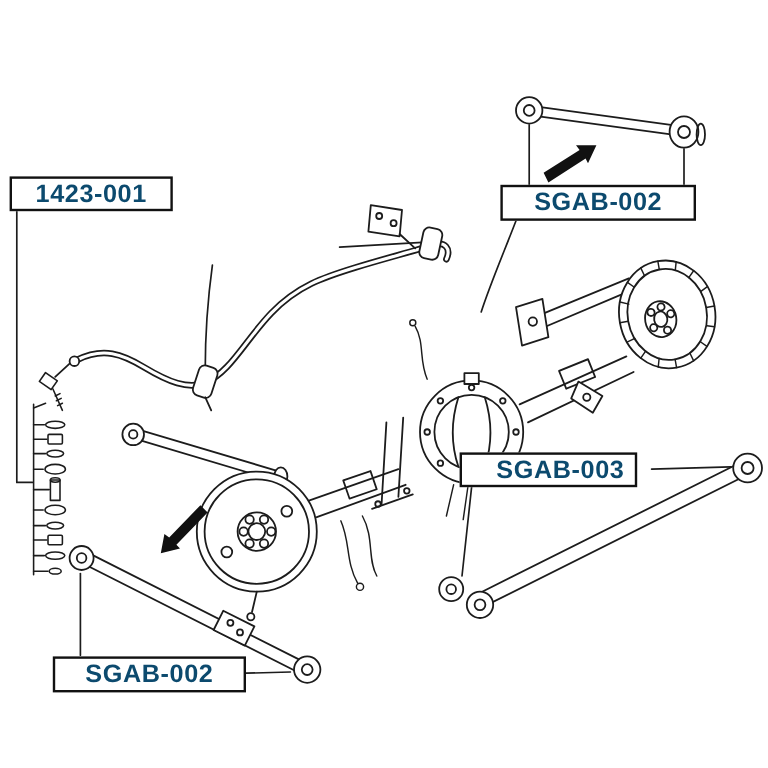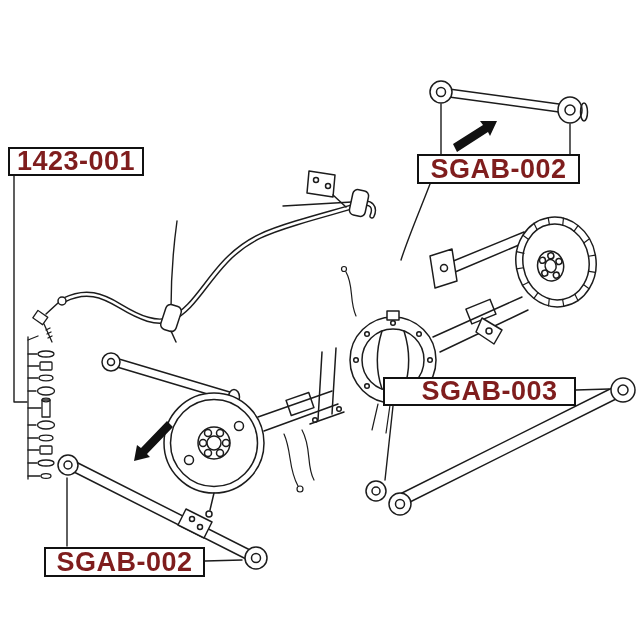--- a/index.html
+++ b/index.html
@@ -9,32 +9,32 @@
     background:#fff;
     overflow:hidden;
     font-family:"Liberation Sans",sans-serif;
   }
   svg{position:absolute;left:0;top:0;}
   .part-label{
     position:absolute;
     box-sizing:border-box;
     border:2px solid #111;
     background:#fff;
-    color:#7f1d1d;
+    color:#0c4a6e;
     display:flex;align-items:center;justify-content:center;
     font-weight:bold;
-    font-size:27px;
+    font-size:21px;
     letter-spacing:0.5px;
     font-family:"Liberation Sans",sans-serif;
     white-space:nowrap;
   }
   #label-1423       {left:8px;  top:147px; width:136px; height:29px;}
   #label-sgsb       {left:121px;top:192px; width:161px; height:30px;}
   #label-sgab002-up {left:417px;top:154px; width:163px; height:30px;}
-  #label-sgab003    {left:383px;top:377px; width:193px; height:29px;padding-left:20px;}
+  #label-sgab003    {left:383px;top:377px; width:148px; height:29px;padding-left:20px;}
   #label-sgab002-lo {left:44px; top:547px; width:161px; height:30px;}
 </style>
 </head>
 <body>
 
 <div id="canvas">
 
 <svg width="640" height="640" viewBox="0 0 640 640">
   <g stroke="#1c1c1c" fill="none" stroke-width="1.5" stroke-linecap="round" stroke-linejoin="round">
 

